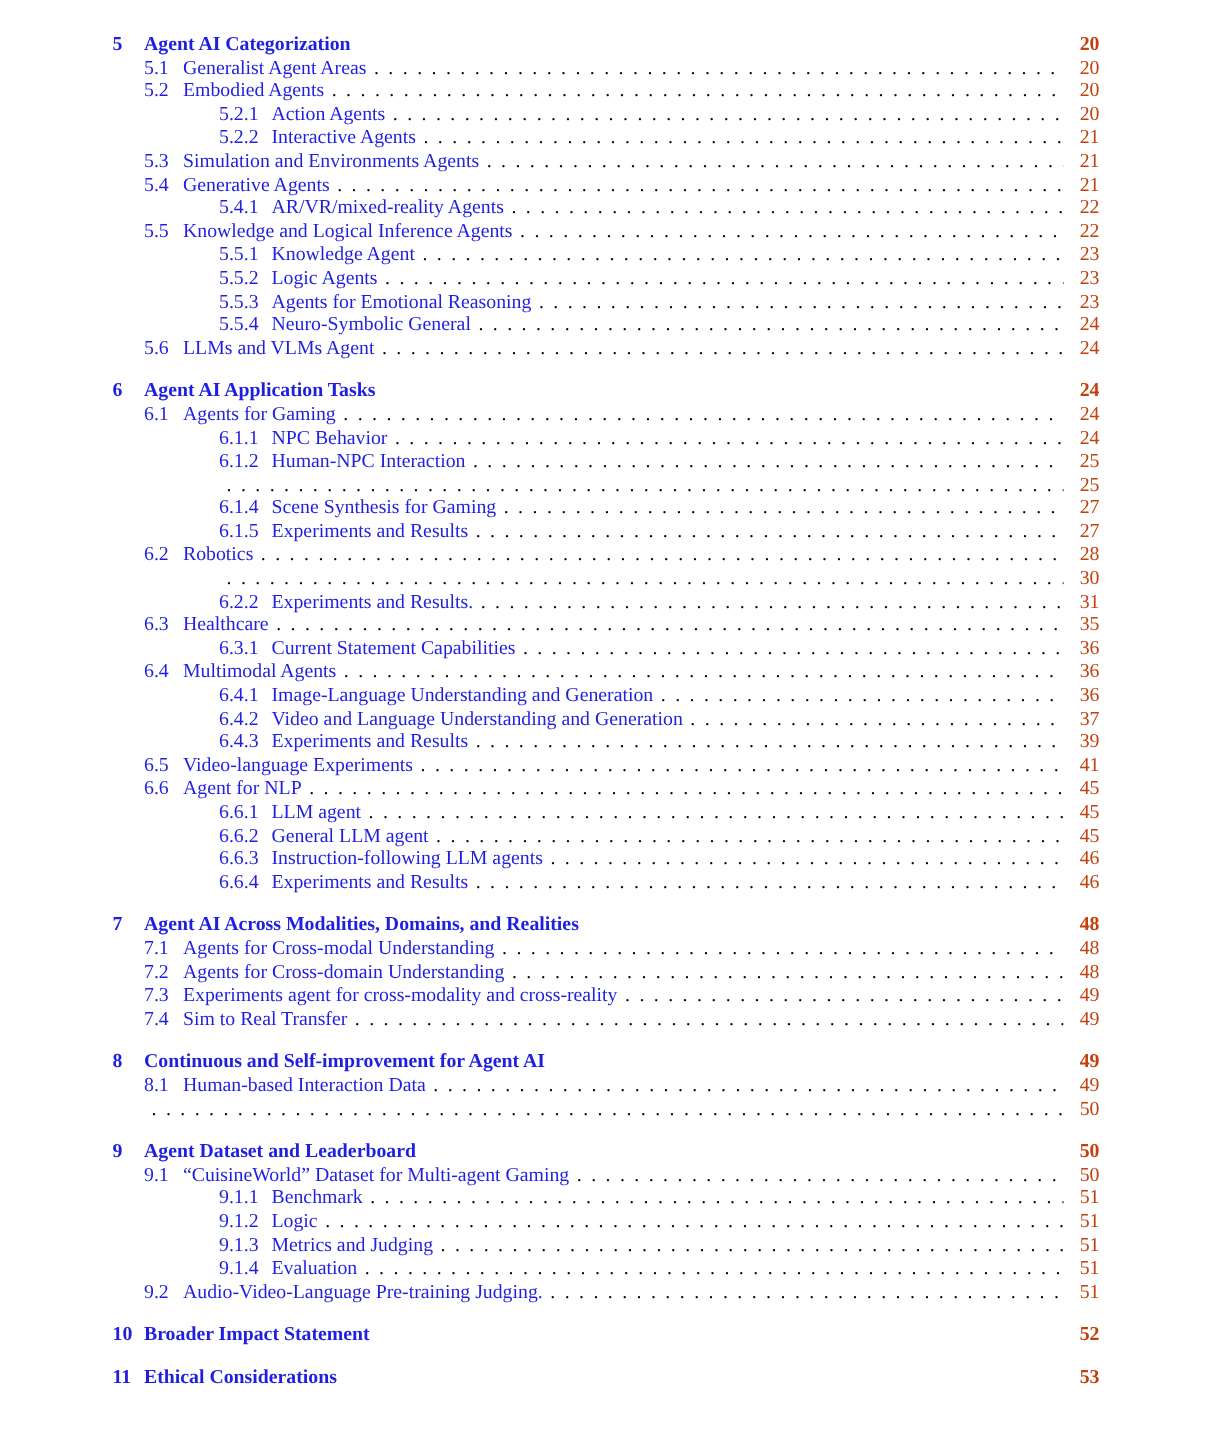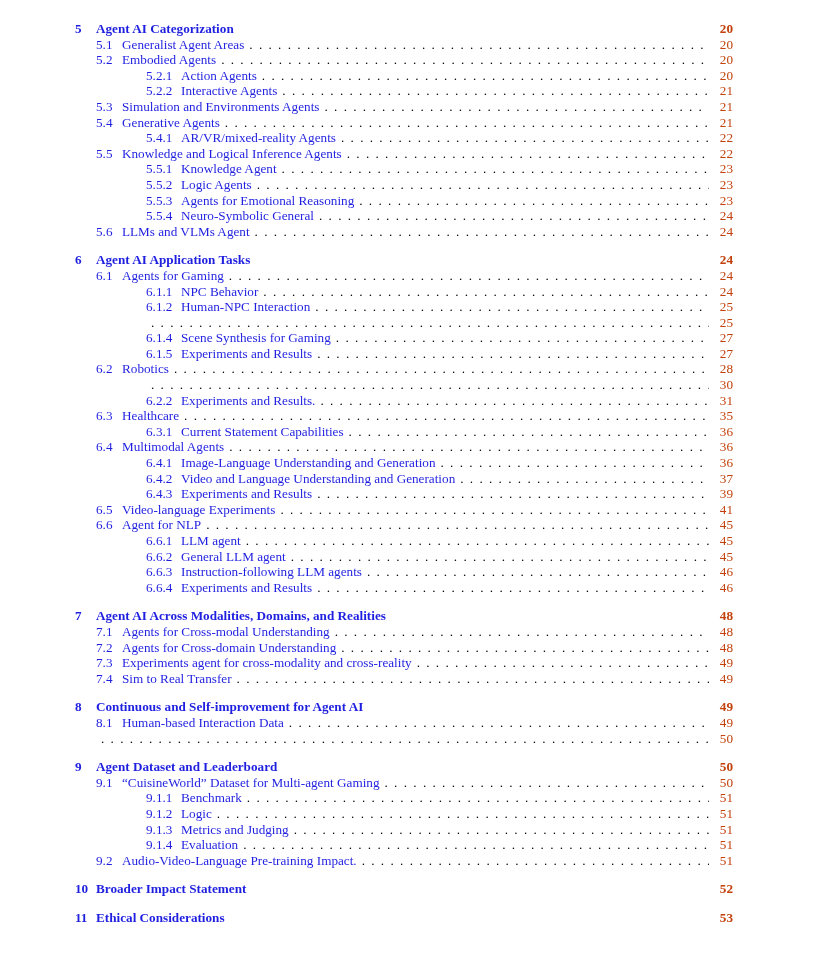--- a/index.html
+++ b/index.html
@@ -460,21 +460,21 @@
         <span class="entry-link">
           <span class="num">9.1.4</span>
           <span class="title">Evaluation</span>
         </span>
         <span class="leader"></span>
         <span class="pagenum">51</span>
       </div>
       <div class="row lvl2">
         <span class="entry-link">
           <span class="num">9.2</span>
-          <span class="title">Audio-Video-Language Pre-training Impact.</span>
+          <span class="title">Audio-Video-Language Pre-training Judging.</span>
         </span>
         <span class="leader"></span>
         <span class="pagenum">51</span>
       </div>
       <div class="row lvl1">
         <span class="entry-link">
           <span class="num">10</span>
           <span class="title">Broader Impact Statement</span>
         </span>
         <span class="leader no-dots"></span>

